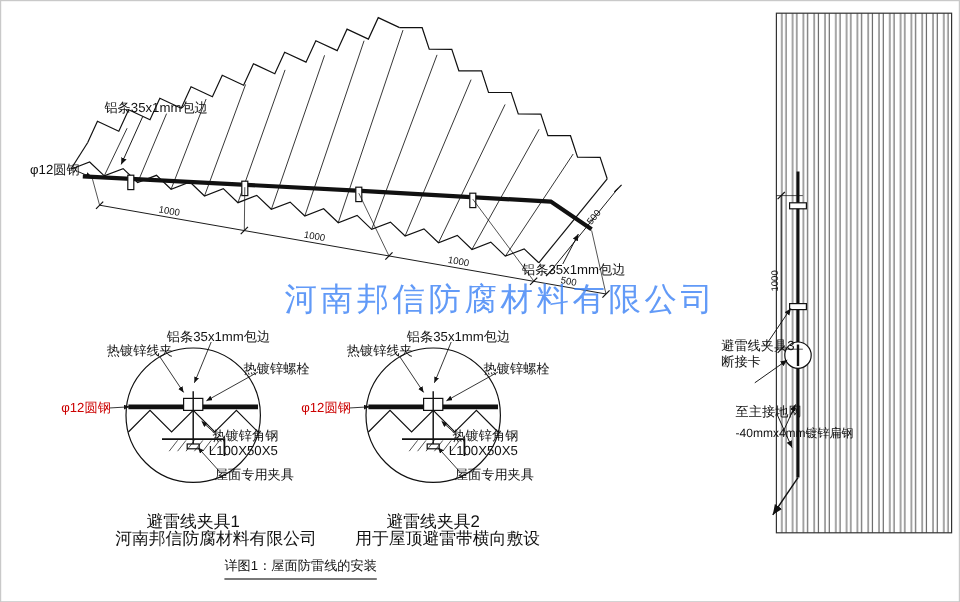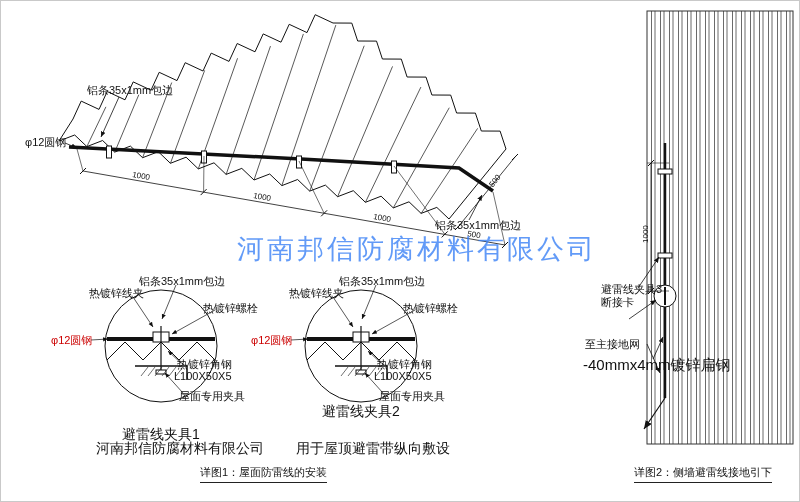--- a/index.html
+++ b/index.html
@@ -10,21 +10,21 @@
   }
   #art{position:absolute;left:0;top:0;}
   .lbl{position:absolute;font-size:11px;line-height:1;white-space:nowrap;color:#111;}
   .lbl.red{color:#c00;}
   .dim{position:absolute;font-size:8px;line-height:1;white-space:nowrap;color:#111;transform-origin:0 0;}
   .rot10{transform:rotate(10deg);}
   .rotm51{transform:rotate(-51deg);}
   .rotm90{transform:rotate(-90deg);}
   .dtitle{position:absolute;width:130px;text-align:center;font-size:14px;line-height:1.15;white-space:nowrap;margin-top:12px;}
   .caption{position:absolute;font-size:11px;line-height:1;white-space:nowrap;
-    border-bottom:1px solid #222;padding-bottom:4px;margin-left:13px;}
+    border-bottom:1px solid #222;padding-bottom:4px;}
   #watermark{position:absolute;left:236px;top:230px;font-size:27px;letter-spacing:3px;
     color:#3b82f6;opacity:.8;white-space:nowrap;pointer-events:none;z-index:5;text-align:right;}
 </style>
 </head>
 <body>
 
 <div id="canvas">
 
   <svg id="art" width="800" height="502" viewBox="0 0 800 502">
     <defs>
@@ -160,25 +160,24 @@
   <div class="dtitle" style="left:95px;top:413px">避雷线夹具1</div>
   <div class="dtitle" style="left:95px;top:427px">河南邦信防腐材料有限公司</div>
 
   <span class="lbl" style="left:288px;top:287px">热镀锌线夹</span>
   <span class="lbl" style="left:338px;top:275px">铝条35x1mm包边</span>
   <span class="lbl" style="left:402px;top:302px">热镀锌螺栓</span>
   <span class="lbl red" style="left:250px;top:334px">φ12圆钢</span>
   <span class="lbl" style="left:376px;top:358px">热镀锌角钢</span>
   <span class="lbl" style="left:373px;top:370px">L100X50X5</span>
   <span class="lbl" style="left:378px;top:390px">屋面专用夹具</span>
-  <div class="dtitle" style="left:295px;top:390px">避雷线夹具2</div>
-  <div class="dtitle" style="left:295px;top:427px">用于屋顶避雷带纵向敷设</div>
+  <div class="dtitle" style="left:295px;top:413px">避雷线夹具2</div>
+  <div class="dtitle" style="left:295px;top:427px">用于屋顶避雷带横向敷设</div>
 
   <span class="dim rotm90" style="left:641px;top:242px">1000</span>
   <span class="lbl" style="left:600px;top:283px">避雷线夹具3</span>
   <span class="lbl" style="left:600px;top:296px">断接卡</span>
-  <span class="lbl" style="left:584px;top:338px">至主接地网</span>
-  <span class="lbl" style="left:582px;top:356px;font-size:15px">-40mmx4mm镀锌扁钢</span>
+  <span class="lbl" style="left:612px;top:338px">至主接地网</span>
+  <span class="lbl" style="left:612px;top:356px;font-size:10px">-40mmx4mm镀锌扁钢</span>
 
   <span class="caption" style="left:186px;top:466px">详图1：屋面防雷线的安装</span>
-  <span class="caption" style="left:620px;top:466px">详图2：侧墙避雷线接地引下</span>
 
 </div>
 
 </body></html>

